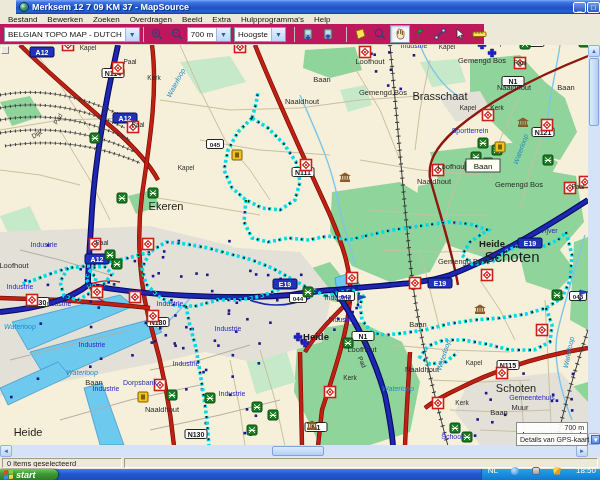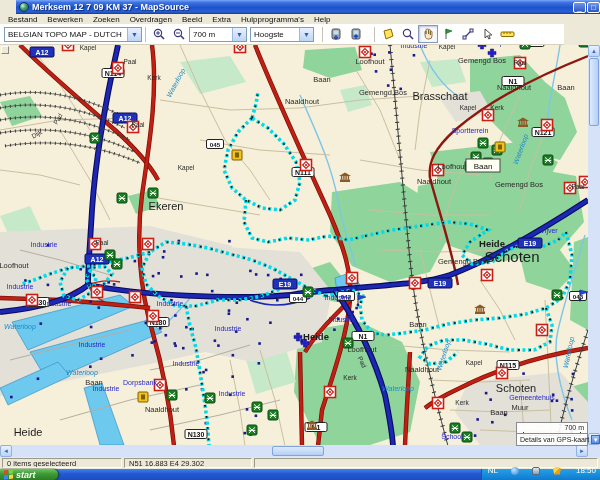--- a/index.html
+++ b/index.html
@@ -17,21 +17,21 @@
     text-shadow:1px 1px 1px #0a2a7a}
   .winbtn{width:13px;height:11px;margin-left:1px;border-radius:2px;flex:none;
     border:1px solid #fff;box-sizing:border-box;color:#fff;font-size:8px;line-height:9px;
     text-align:center;background:linear-gradient(#6f96e8,#2b56c4)}
   .winbtn.close{background:linear-gradient(#f2a287,#d4502c 45%,#b03a18)}
   
   .menubar{position:absolute;left:0;top:14px;width:600px;height:10px;background:#ece9d8;
     display:flex;align-items:center;padding-left:3px;box-sizing:border-box}
   .menu-item{font-size:8px;color:#111;padding:0 5px;white-space:nowrap}
   
-  .toolbar{position:absolute;left:0;top:24px;width:564px;height:21px;background:#ffffff;
+  .toolbar{position:absolute;left:0;top:24px;width:484px;height:21px;background:#be185d;
     display:flex;align-items:center;padding-left:4px;box-sizing:border-box;
     border-bottom:1px solid #d6d2be}
   .combo{height:15px;background:#fff;border:1px solid #7f9db9;font-size:8px;color:#111;
     display:flex;align-items:center;box-sizing:border-box;white-space:nowrap}
   .combo .cval{padding:0 3px;overflow:hidden;flex:1}
   .combo .arrowbtn{width:13px;height:13px;flex:none;margin:0;display:flex;align-items:center;
     justify-content:center;background:linear-gradient(#e8f1fd,#bdd5f3);border-left:1px solid #9ab8e0;
     color:#2b5bc0;font-size:7px}
   .sep{width:1px;height:15px;background:#c6c2ae;margin:0 3px;flex:none}
   .tbtn{width:20px;height:18px;display:flex;align-items:center;justify-content:center;flex:none;
@@ -887,21 +887,20 @@
   </div>
   <div class="hscroll">
     <div class="sbtn" style="left:0;top:0;width:12px;height:12px;font-size:6px;line-height:11px">◄</div>
     <div class="sthumb hthumb" style="left:272px;top:1px;width:52px;height:10px"></div>
     <div class="sbtn" style="left:576px;top:0;width:12px;height:12px;font-size:6px;line-height:11px">►</div>
   </div>
   <div class="scorner"></div>
 
   <div class="statusbar">
     <span class="spanel" style="width:120px">0 items geselecteerd</span>
-    <span class="spanel" style="width:128px">N51 16.883 E4 29.302</span>
     <span class="spanel" style="flex:1"></span>
   </div>
 
   <div class="taskbar">
     <div class="startbtn">
       <span class="winflag">
         <i style="background:#e8442c"></i>
           <i style="background:#7ad04a"></i>
           <i style="background:#3c8cf0"></i>
           <i style="background:#ffd24a"></i>

